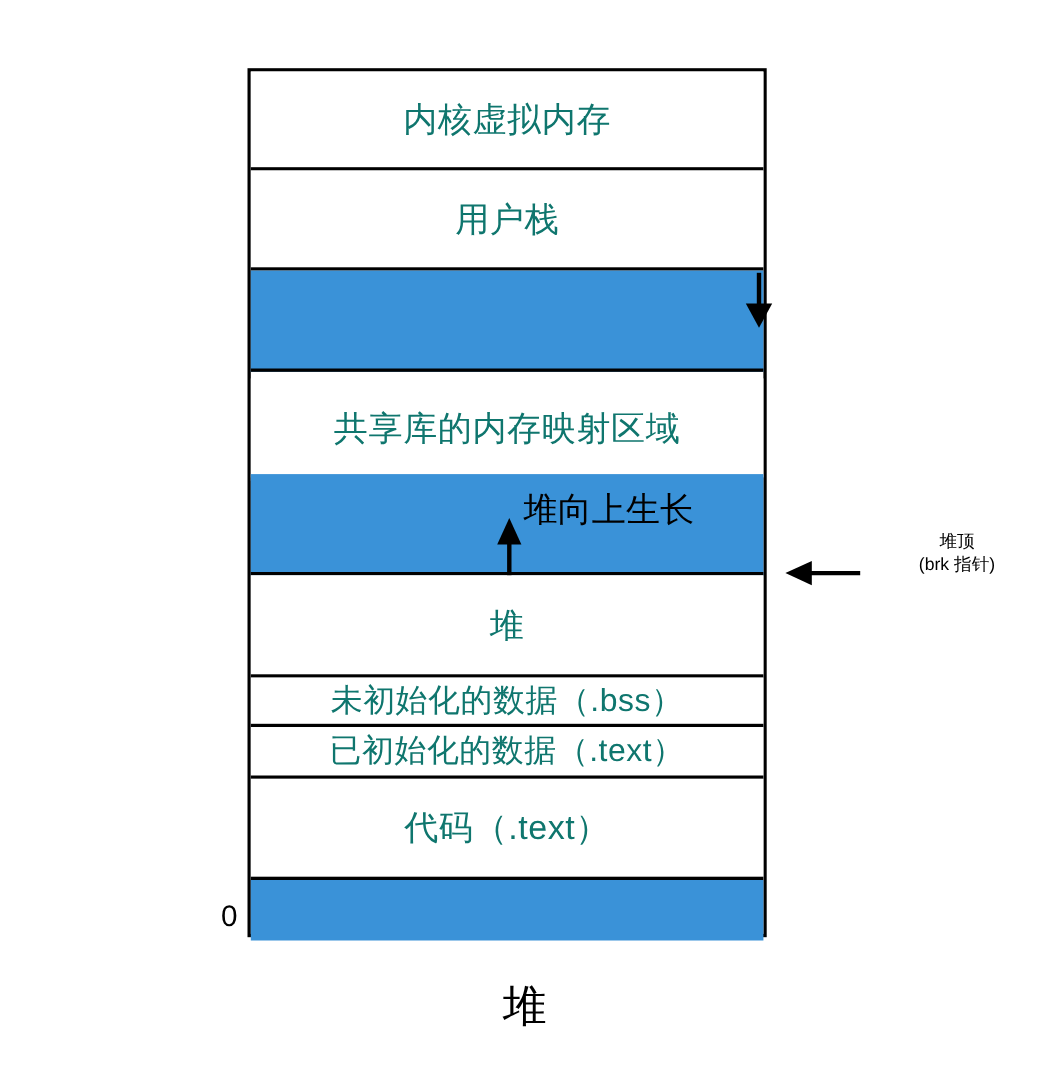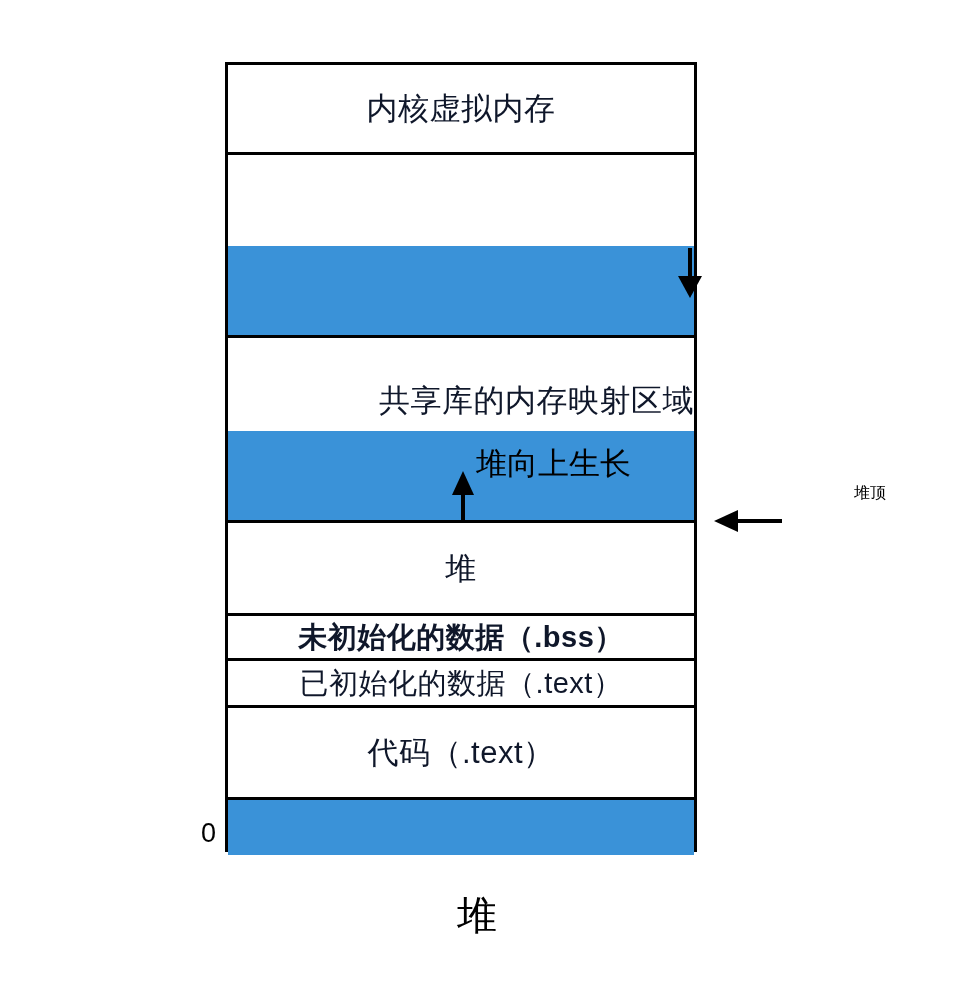--- a/index.html
+++ b/index.html
@@ -44,21 +44,21 @@
     justify-content: center;
   }
   .band.last { border-bottom: none; }
   .band.blue { background: #3a92d8; }
 
   .band-label {
     font-size: 31px;
     line-height: 1;
     letter-spacing: 0.5px;
     white-space: nowrap;
-    color: #0f172a;
+    color: #0f766e;
   }
   .band-label.small { font-size: 29px; }
 
   
   .grow-inner {
     position: relative;
     width: 100%;
     height: 100%;
   }
   .grow-caption {
@@ -112,47 +112,50 @@
 <body>
 
 <div id="canvas">
 
   <div id="memory-map">
 
     <div class="band" style="top:0px;height:90px;">
       <span class="band-label">内核虚拟内存</span>
     </div>
 
+    <div class="band" style="top:90px;height:91px;">
+      <span class="band-label">用户栈</span>
+    </div>
 
     <div class="band blue" style="top:181px;height:92px;">
       <svg class="arrow-svg" style="left:446px;top:2px;" width="32" height="52" viewBox="0 0 32 52">
         <line x1="16" y1="0" x2="16" y2="36" stroke="#000000" stroke-width="4"></line>
         <polygon points="16,50 4,28 28,28" fill="#000000"></polygon>
       </svg>
     </div>
 
-    <div class="band" style="top:290px;height:93px;justify-content:flex-end;">
+    <div class="band" style="top:279px;height:93px;">
       <span class="band-label">共享库的内存映射区域</span>
     </div>
 
     <div class="band blue" style="top:366px;height:92px;">
       <div class="grow-inner">
         <svg class="arrow-svg" style="left:219px;top:40px;" width="32" height="55" viewBox="0 0 32 55">
           <line x1="16" y1="55" x2="16" y2="16" stroke="#000000" stroke-width="4"></line>
           <polygon points="16,0 5,24 27,24" fill="#000000"></polygon>
         </svg>
         <span class="grow-caption">堆向上生长</span>
       </div>
     </div>
 
     <div class="band" style="top:458px;height:93px;">
       <span class="band-label">堆</span>
     </div>
 
-    <div class="band" style="top:551px;height:45px;font-weight:bold;">
+    <div class="band" style="top:551px;height:45px;">
       <span class="band-label small">未初始化的数据（.bss）</span>
     </div>
 
     <div class="band" style="top:596px;height:47px;">
       <span class="band-label small">已初始化的数据（.text）</span>
     </div>
 
     <div class="band" style="top:643px;height:92px;justify-content:center;">
       <span class="band-label">代码（.text）</span>
     </div>
@@ -163,17 +166,18 @@
 
   <div id="zero-label">0</div>
 
   <svg class="arrow-svg" style="left:712px;top:508px;" width="72" height="26" viewBox="0 0 72 26">
     <line x1="70" y1="13" x2="22" y2="13" stroke="#000000" stroke-width="4"></line>
     <polygon points="2,13 26,2 26,24" fill="#000000"></polygon>
   </svg>
 
   <div id="brk-annotation">
     <div>堆顶</div>
+    <div>(brk 指针)</div>
   </div>
 
   <div id="figure-caption">堆</div>
 
 </div>
 
 </body></html>

